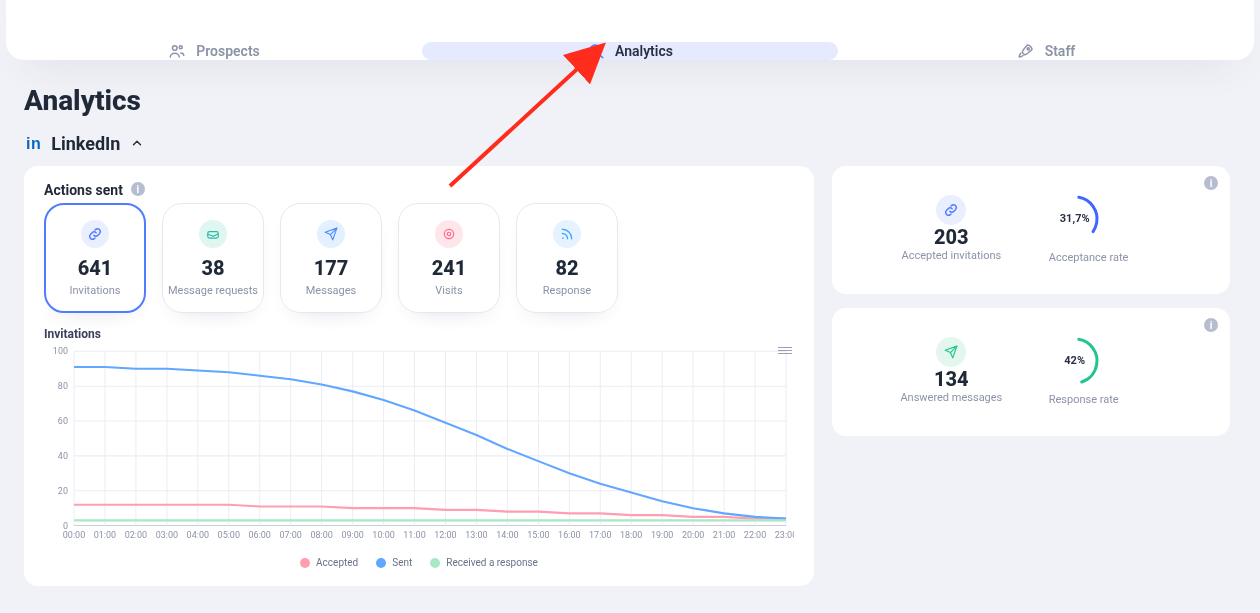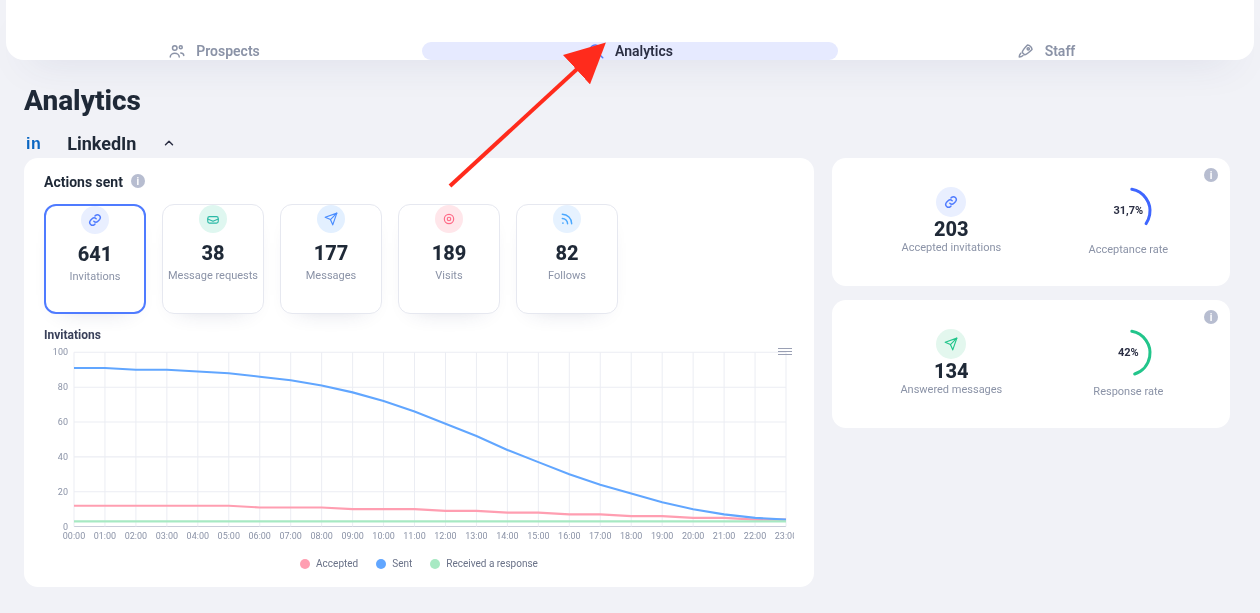--- a/index.html
+++ b/index.html
@@ -57,49 +57,49 @@
   h1{margin:6px 0 8px 0;font-size:28px;font-weight:800;}
   .filter-btn{
     display:flex;align-items:center;gap:10px;
     background:var(--card);border:1px solid var(--border);
     border-radius:24px;padding:8px 14px;font-weight:600;
     color:#333c55;font-size:14px;cursor:pointer;
   }
   .filter-btn .chev{margin-left:4px;}
 
   .network-head{
-    display:flex;align-items:center;gap:26px;
-    margin:8px 0 4px 2px;font-weight:700;font-size:18px;
+    display:flex;align-items:center;gap:10px;
+    margin:8px 0 12px 2px;font-weight:700;font-size:18px;
   }
   .network-head .in{
     color:#0a66c2;font-weight:800;font-size:16px;
     font-family:Arial,sans-serif;letter-spacing:.5px;
   }
   .network-head .chev{color:#555;}
 
   .row{display:flex;gap:18px;align-items:flex-start;}
   .main-card{
     background:var(--card);border-radius:14px;
     padding:16px 20px 18px 20px;width:790px;
   }
   .main-card .section-title{
     display:flex;align-items:flex-start;gap:8px;
-    font-weight:700;font-size:14px;margin-bottom:14px;
+    font-weight:700;font-size:14px;margin-bottom:5px;
   }
   .info-dot{
     display:inline-flex;align-items:center;justify-content:center;
     font-size:10px;color:#fff;background:#b7bdd0;border-radius:50%;
     width:14px;height:14px;font-style:normal;font-weight:700;
   }
 
   .cards{display:flex;gap:16px;}
   .stat{
     width:102px;height:110px;border:1px solid var(--border);
-    border-radius:12px;display:flex;flex-direction:column;
-    align-items:center;gap:4px;
+    border-radius:20px;display:flex;flex-direction:column;
+    align-items:center;justify-content:center;gap:4px;
     box-shadow:0 10px 24px -18px rgba(40,50,100,.3);
   }
   .stat.active{border:2px solid var(--blue);}
   .stat .bubble{
     width:28px;height:28px;border-radius:50%;
     display:flex;align-items:center;justify-content:center;
     margin-bottom:4px;
   }
   .bubble.blue{background:#e9efff;}
   .bubble.teal{background:#dff7f0;}
@@ -127,21 +127,21 @@
   .side{display:flex;flex-direction:column;gap:14px;width:398px;}
   .kpi{
     background:var(--card);border-radius:14px;position:relative;
     padding:22px 22px 26px 22px;height:128px;
     display:flex;justify-content:space-between;align-items:center;
   }
   .kpi .left{display:flex;flex-direction:column;align-items:center;width:55%;}
   .kpi .left .bubble{width:30px;height:30px;border-radius:50%;display:flex;align-items:center;justify-content:center;}
   .kpi .left .num{font-size:20px;font-weight:800;}
   .kpi .left .lbl{font-size:11px;color:var(--muted);}
-  .kpi .right{display:flex;flex-direction:column;align-items:center;gap:6px;width:45%;}
+  .kpi .right{display:flex;flex-direction:column;align-items:flex-start;gap:6px;width:45%;}
   .kpi .right .lbl{font-size:11px;color:var(--muted);}
   .kpi .info-dot{position:absolute;top:10px;right:12px;}
 
   .ring{position:relative;width:52px;height:52px;}
   .ring svg{width:52px;height:52px;transform:rotate(-80deg);}
   .ring .pct{
     position:absolute;inset:0;display:flex;align-items:center;justify-content:center;
     font-size:11px;font-weight:700;color:#2b2f44;
   }
 
@@ -246,33 +246,33 @@
             <div class="num">177</div>
             <div class="lbl">Messages</div>
           </div>
           <div class="stat">
             <div class="bubble pink">
               <svg width="14" height="14" viewBox="0 0 24 24" fill="none" stroke="#ff6a87" stroke-width="2" stroke-linecap="round" stroke-linejoin="round">
                 <circle cx="12" cy="12" r="8"></circle>
                 <circle cx="12" cy="12" r="3"></circle>
               </svg>
             </div>
-            <div class="num">189</div>
+            <div class="num">241</div>
             <div class="lbl">Visits</div>
           </div>
           <div class="stat">
             <div class="bubble sky">
               <svg width="14" height="14" viewBox="0 0 24 24" fill="none" stroke="#4aa8ff" stroke-width="2.5" stroke-linecap="round" stroke-linejoin="round">
                 <path d="M4 11a9 9 0 0 1 9 9"></path>
                 <path d="M4 4a16 16 0 0 1 16 16"></path>
                 <circle cx="5" cy="19" r="1.5" fill="#4aa8ff" stroke="none"></circle>
               </svg>
             </div>
             <div class="num">82</div>
-            <div class="lbl">Follows</div>
+            <div class="lbl">Response</div>
           </div>
         </div>
 
       <div class="chart-card">
         <div class="chart-title">Invitations</div>
         <div class="plot">
           <div class="burger">
               <span></span>
               <span></span>
               <span></span>

